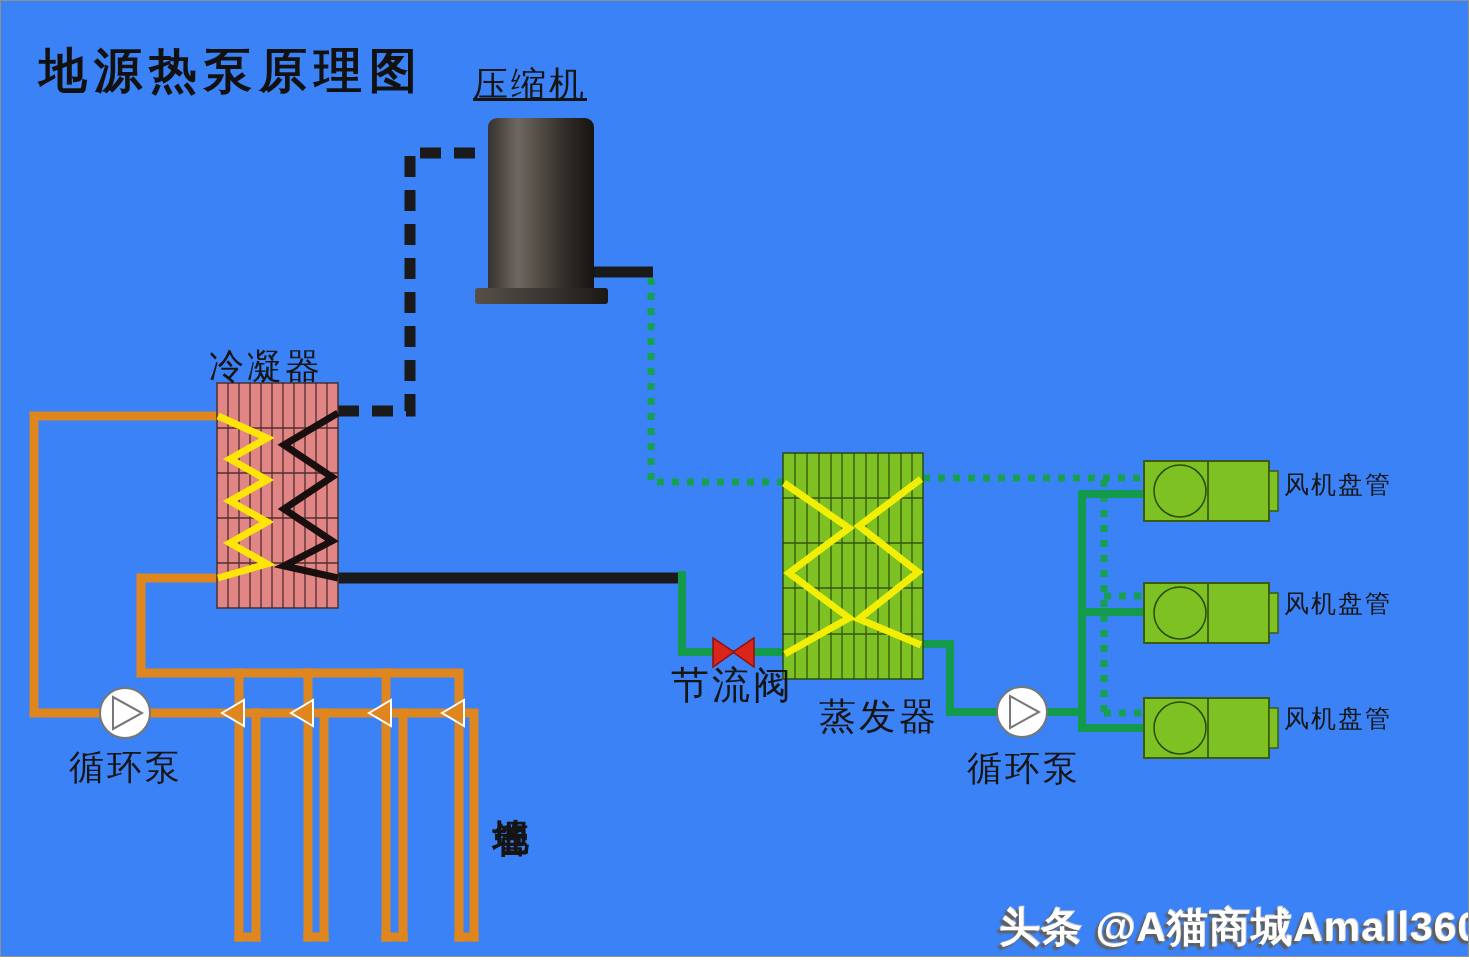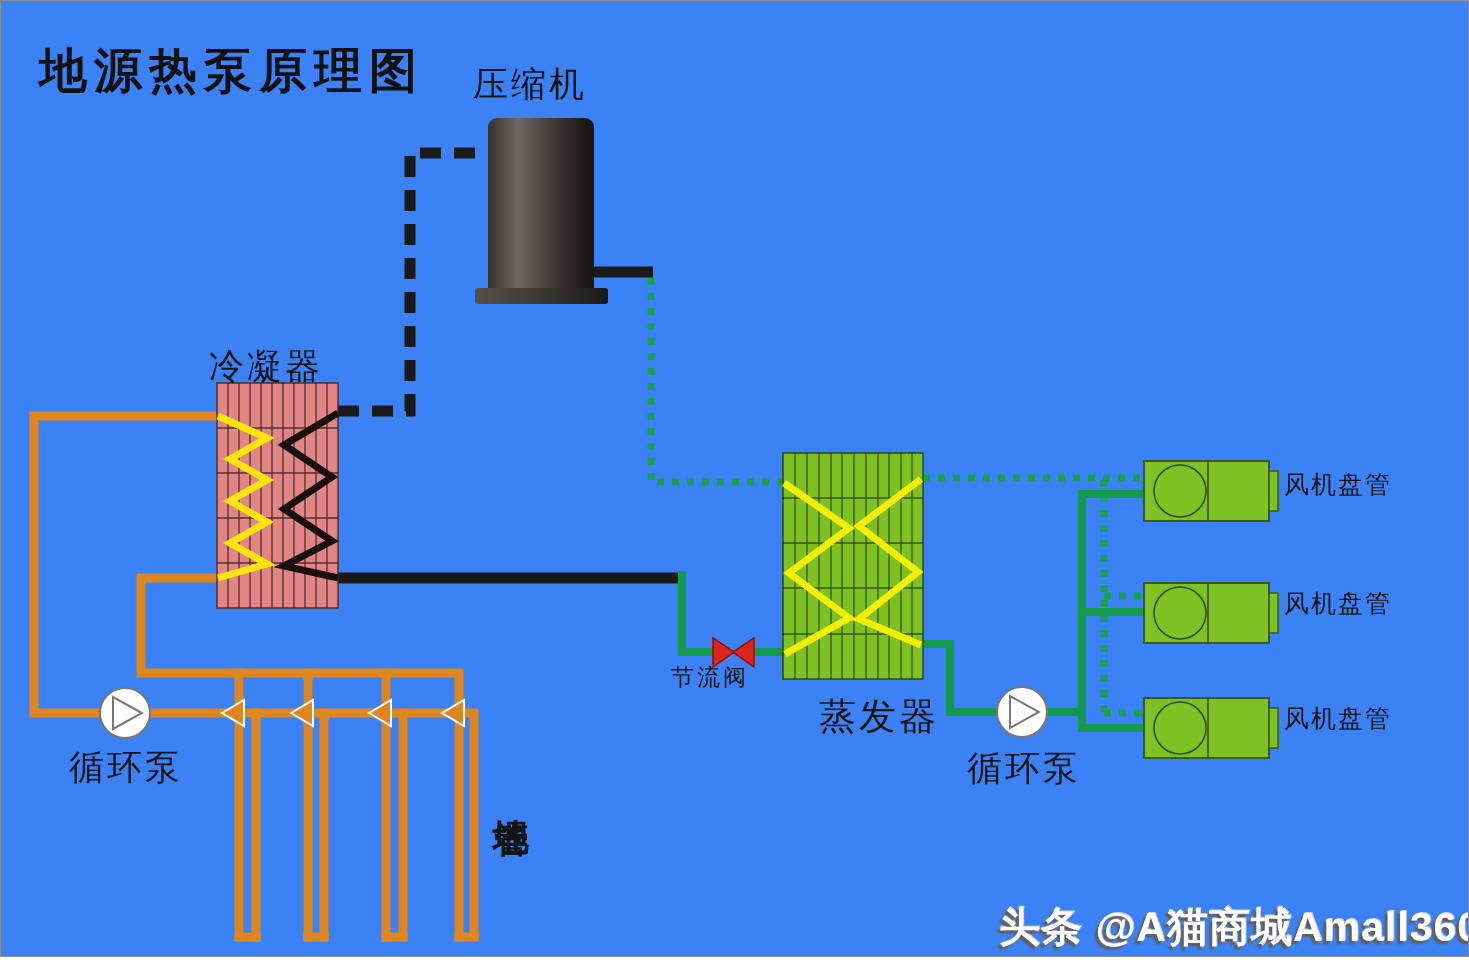--- a/index.html
+++ b/index.html
@@ -25,24 +25,24 @@
   .title{
     position:absolute;
     left:38px;top:38px;
     font-family:"Liberation Sans","DejaVu Sans",sans-serif;
     font-weight:bold;
     font-size:48px;
     letter-spacing:7px;
     color:#111;
     white-space:nowrap;
   }
-  .lbl-compressor{left:472px;top:66px;}
+  .lbl-compressor{left:472px;top:66px;text-decoration:underline;}
   .lbl-condenser{left:208px;top:348px;}
   .lbl-evaporator{left:818px;top:697px;font-size:37px;}
-  .lbl-valve{left:670px;top:665px;font-size:23px;}
+  .lbl-valve{left:670px;top:665px;font-size:38px;}
   .lbl-pump-left{left:68px;top:749px;}
   .lbl-pump-right{left:966px;top:750px;}
   .lbl-fancoil{font-size:25px;letter-spacing:2px;}
   .lbl-fancoil-1{left:1283px;top:471px;}
   .lbl-fancoil-2{left:1283px;top:590px;}
   .lbl-fancoil-3{left:1283px;top:705px;}
   .lbl-groundpipe{
     left:491px;top:788px;
     writing-mode:vertical-rl;
     text-orientation:upright;

